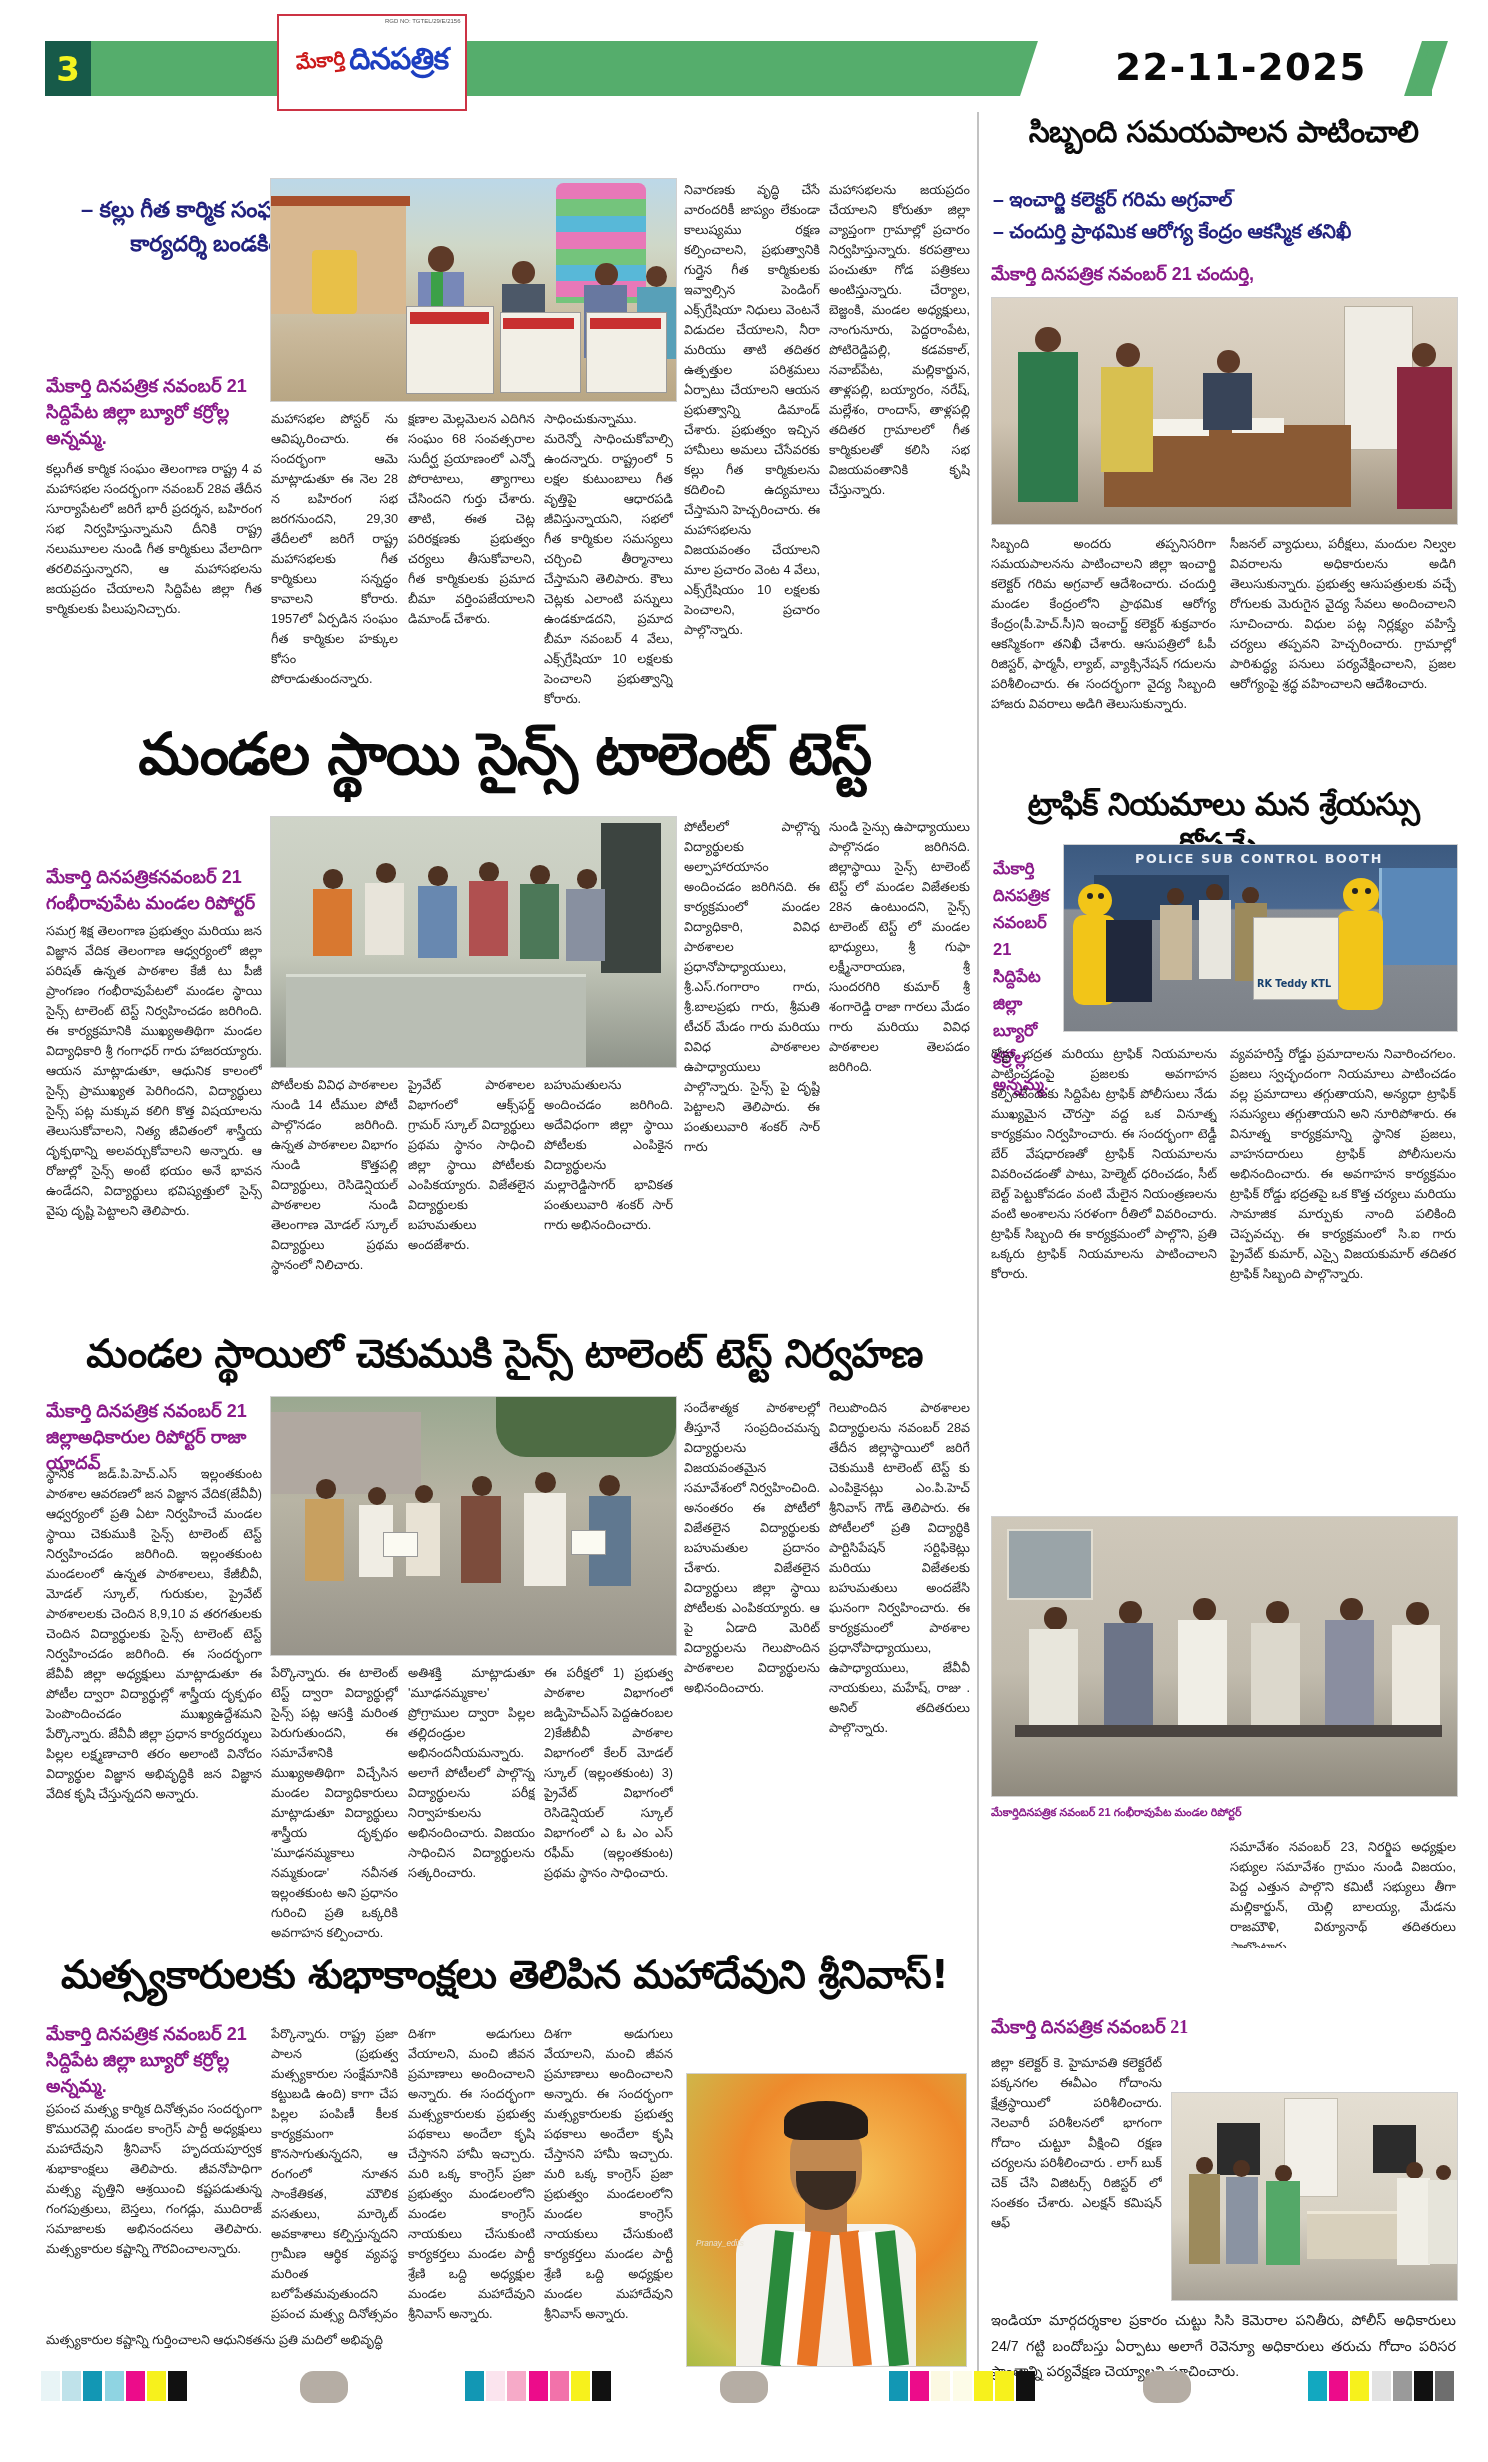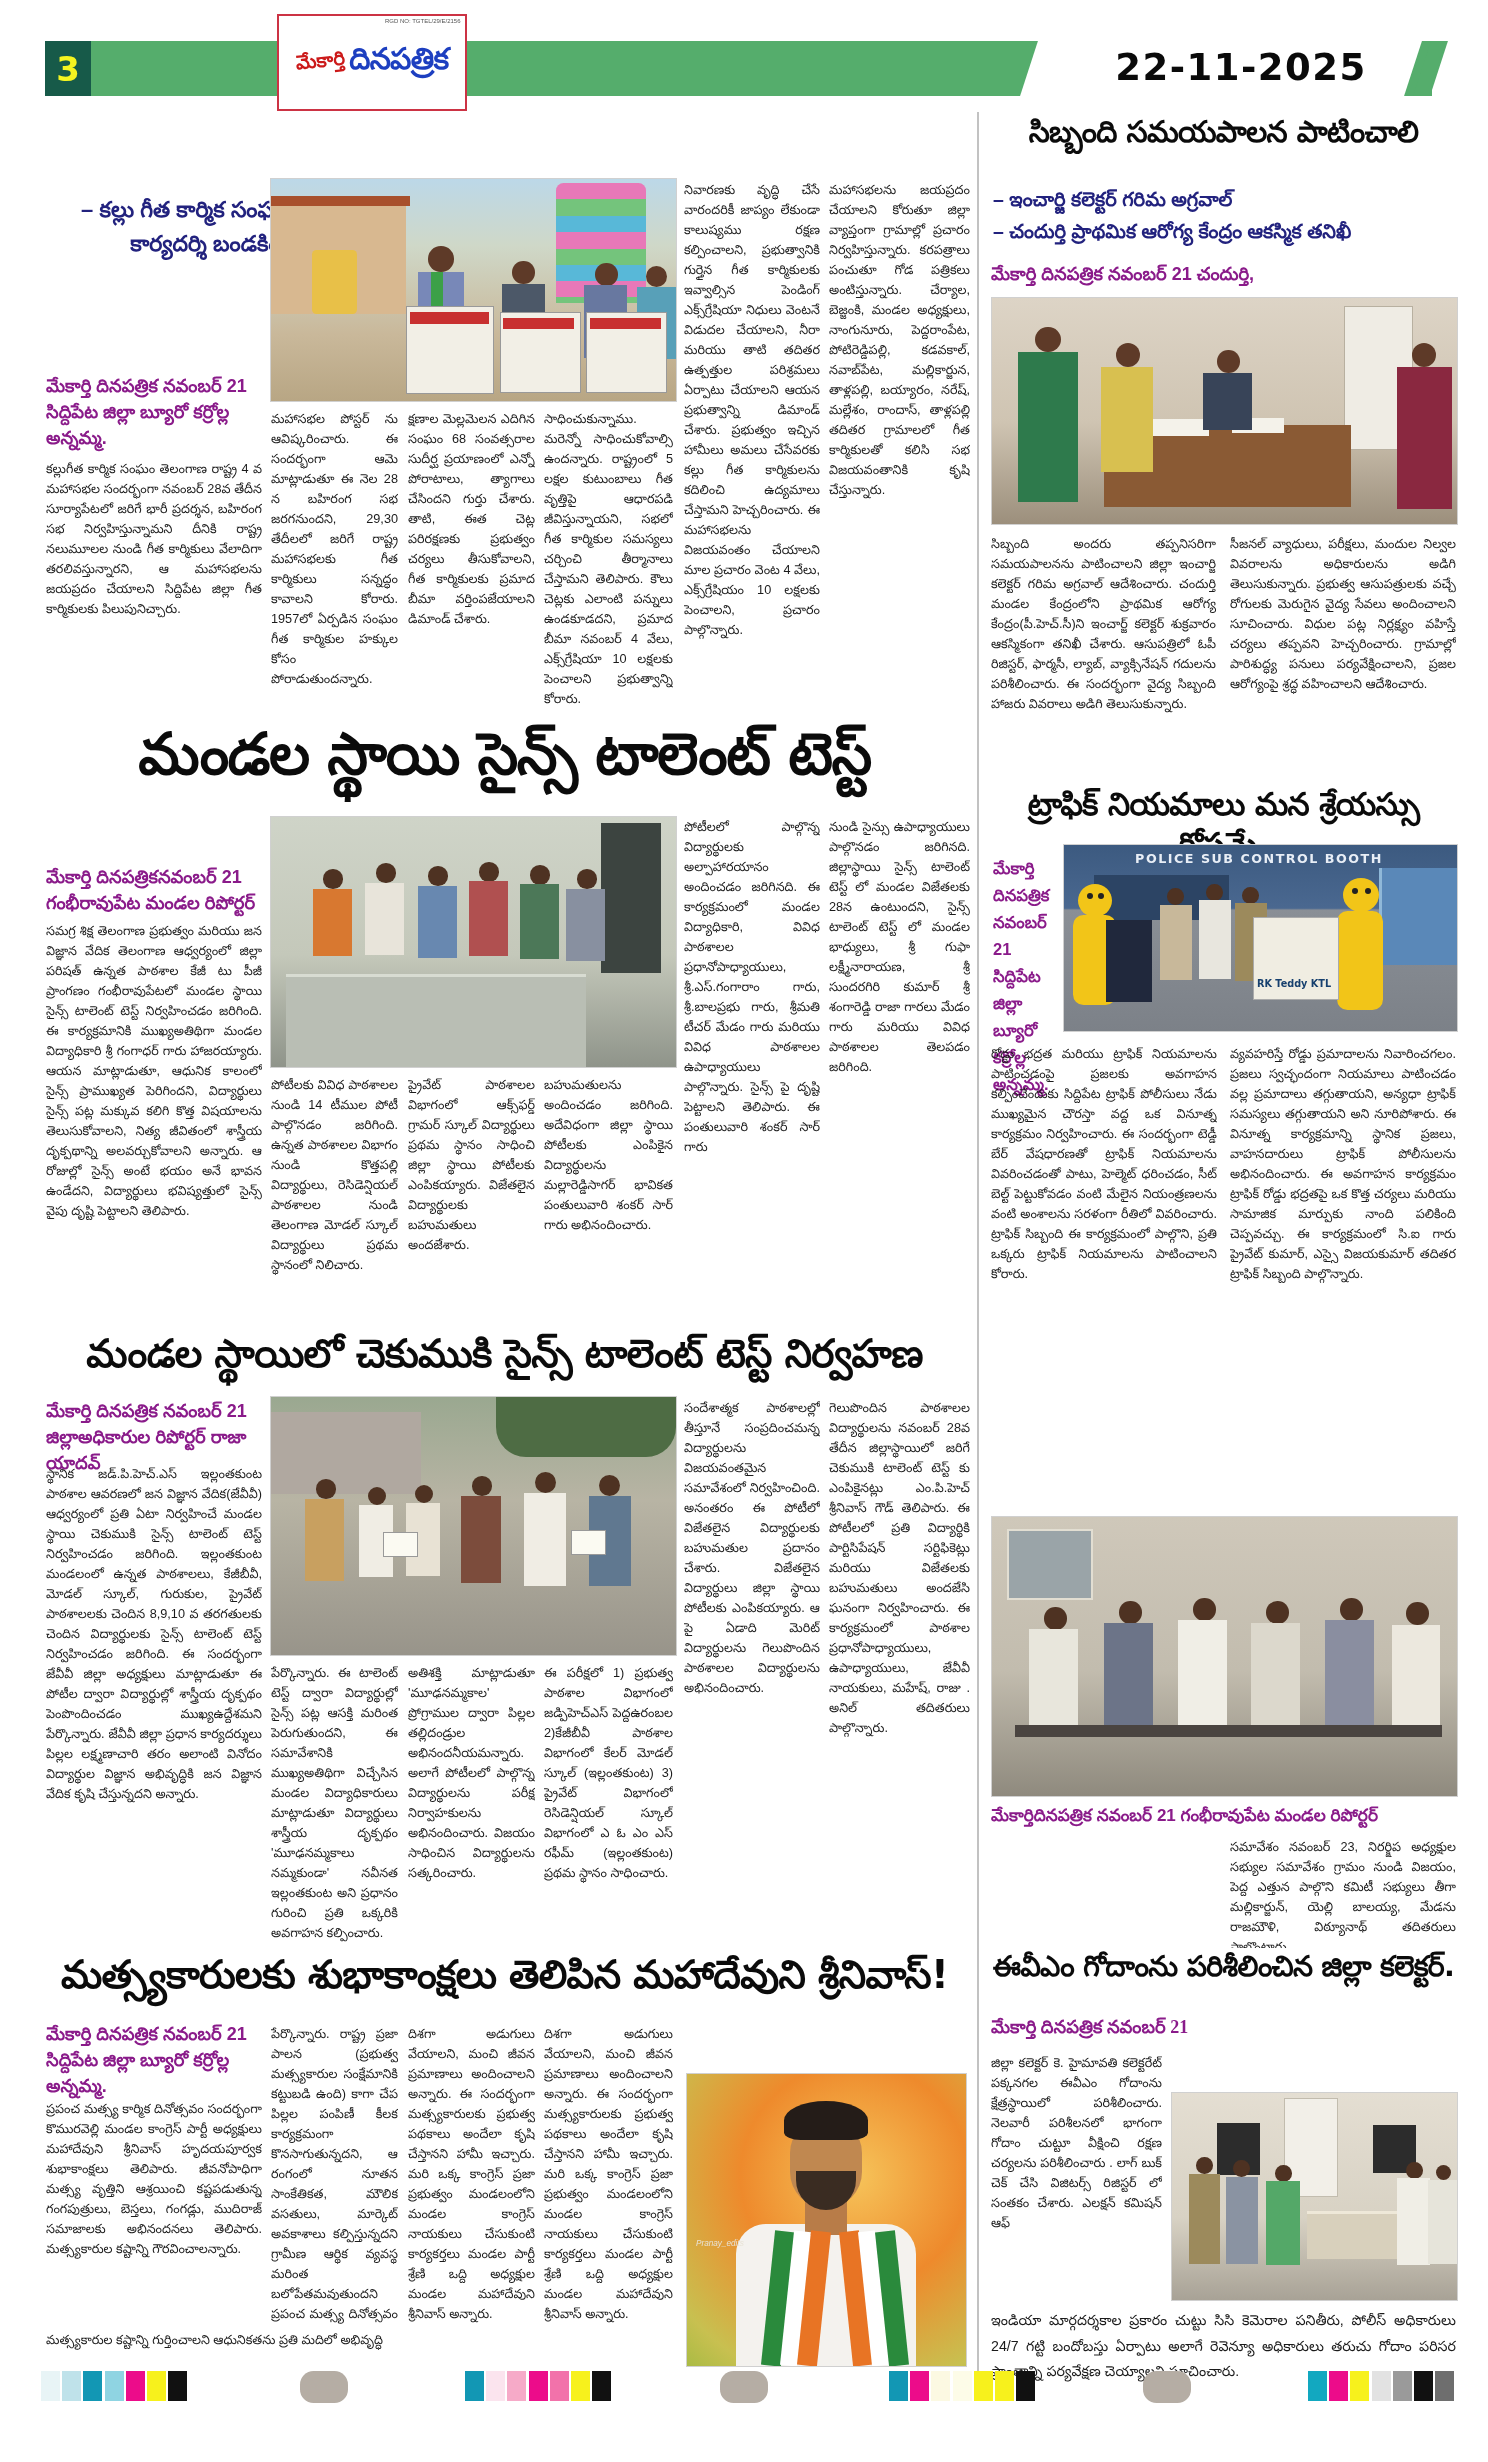--- a/index.html
+++ b/index.html
@@ -206,21 +206,21 @@
     <div class="ph" style="left:186px;top:103px;width:49px;height:106px;background:#f0eee6;"></div>
     <div class="ph round" style="left:274px;top:84px;width:22.5px;height:22.5px;background:#4e3222;"></div>
     <div class="ph" style="left:259px;top:106px;width:49px;height:103px;background:#dcd8cc;"></div>
     <div class="ph round" style="left:348px;top:81px;width:22.5px;height:22.5px;background:#4e3222;"></div>
     <div class="ph" style="left:333px;top:103px;width:49px;height:106px;background:#8a8ea0;"></div>
     <div class="ph round" style="left:414px;top:85px;width:22.5px;height:22.5px;background:#4e3222;"></div>
     <div class="ph" style="left:400px;top:108px;width:48px;height:102px;background:#ece8de;"></div>
     <div class="ph" style="left:22.5px;top:208px;width:427px;height:12px;background:#4a4440;"></div>
   </div>
 
-  <div class="abs dateline" style="left:991px;top:1806px;width:465px;font-size:17px;">మేకార్తిదినపత్రిక నవంబర్ 21 గంభీరావుపేట మండల రిపోర్టర్</div>
+  <div class="abs dateline" style="left:991px;top:1806px;width:465px;font-size:11px;">మేకార్తిదినపత్రిక నవంబర్ 21 గంభీరావుపేట మండల రిపోర్టర్</div>
   <div class="abs body" style="left:1230px;top:1837px;width:226px;height:111px;">సమావేశం నవంబర్ 23, నిరర్క్షిప అధ్యక్షుల సభ్యుల సమావేశం గ్రామం నుండి విజయం, పెద్ద ఎత్తున పాల్గొని కమిటీ సభ్యులు తీగా మల్లికార్జున్, యెల్లి బాలయ్య, మేడను రాజమౌళి, విఠ్యూనాథ్ తదితరులు పాల్గొంటారు.</div>
 
   <div class="abs headline" style="left:34px;top:1950px;width:941px;font-size:39px;line-height:49px;">మత్స్యకారులకు శుభాకాంక్షలు తెలిపిన మహాదేవుని శ్రీనివాస్!</div>
   <div class="abs dateline" style="left:46px;top:2021px;width:216px;font-size:18px;line-height:26px;">మేకార్తి దినపత్రిక నవంబర్ 21 సిద్దిపేట జిల్లా బ్యూరో కర్రోల్ల అన్నమ్మ.</div>
   <div class="abs body" style="left:46px;top:2099px;width:216px;height:225px;">ప్రపంచ మత్స్య కార్మిక దినోత్సవం సందర్భంగా కొమురవెల్లి మండల కాంగ్రెస్ పార్టీ అధ్యక్షులు మహాదేవుని శ్రీనివాస్ హృదయపూర్వక శుభాకాంక్షలు తెలిపారు. జీవనోపాధిగా మత్స్య వృత్తిని ఆశ్రయించి కష్టపడుతున్న గంగపుత్రులు, బెస్తలు, గంగడ్లు, ముదిరాజ్ సమాజాలకు అభినందనలు తెలిపారు. మత్స్యకారుల కష్టాన్ని గౌరవించాలన్నారు.</div>
   <div class="abs body" style="left:271px;top:2024px;width:127px;height:300px;">పేర్కొన్నారు. రాష్ట్ర ప్రజా పాలన (ప్రభుత్వ మత్స్యకారుల సంక్షేమానికి కట్టుబడి ఉంది) కాగా చేప పిల్లల పంపిణీ కీలక కార్యక్రమంగా కొనసాగుతున్నదని, ఆ రంగంలో నూతన సాంకేతికత, మౌలిక వసతులు, మార్కెట్ అవకాశాలు కల్పిస్తున్నదని గ్రామీణ ఆర్థిక వ్యవస్థ మరింత బలోపేతమవుతుందని ప్రపంచ మత్స్య దినోత్సవం సందర్భంగా మత్స్య పుత్రుల ఆకారాదనకు ప్రతి కుటుంబం అభివృద్ధి</div>
   <div class="abs body" style="left:408px;top:2024px;width:127px;height:300px;">దిశగా అడుగులు వేయాలని, మంచి జీవన ప్రమాణాలు అందించాలని అన్నారు. ఈ సందర్భంగా మత్స్యకారులకు ప్రభుత్వ పథకాలు అందేలా కృషి చేస్తానని హామీ ఇచ్చారు. మరి ఒక్క కాంగ్రెస్ ప్రజా ప్రభుత్వం మండలంలోని మండల కాంగ్రెస్ నాయకులు చేసుకుంటి కార్యకర్తలు మండల పార్టీ శ్రేణి ఒద్ది అధ్యక్షుల మండల మహాదేవుని శ్రీనివాస్ అన్నారు.</div>
   <div class="abs body" style="left:544px;top:2024px;width:129px;height:300px;">దిశగా అడుగులు వేయాలని, మంచి జీవన ప్రమాణాలు అందించాలని అన్నారు. ఈ సందర్భంగా మత్స్యకారులకు ప్రభుత్వ పథకాలు అందేలా కృషి చేస్తానని హామీ ఇచ్చారు. మరి ఒక్క కాంగ్రెస్ ప్రజా ప్రభుత్వం మండలంలోని మండల కాంగ్రెస్ నాయకులు చేసుకుంటి కార్యకర్తలు మండల పార్టీ శ్రేణి ఒద్ది అధ్యక్షుల మండల మహాదేవుని శ్రీనివాస్ అన్నారు.</div>
   <div class="abs body" style="left:46px;top:2330px;width:637px;height:24px;white-space:nowrap;">మత్స్యకారుల కష్టాన్ని గుర్తించాలని ఆధునికతను ప్రతి మదిలో అభివృద్ధి</div>
 
@@ -232,21 +232,20 @@
     <div class="ph" style="left:109px;top:97px;width:60px;height:39px;background:#3a2c22;border-radius:0 0 30px 30px;"></div>
     <div class="ph" style="left:81px;top:157px;width:19.5px;height:135px;background:#2a8a3c;transform:rotate(6deg);"></div>
     <div class="ph" style="left:100px;top:157px;width:16.5px;height:135px;background:#ffffff;transform:rotate(6deg);"></div>
     <div class="ph" style="left:117px;top:157px;width:19.5px;height:135px;background:#e87424;transform:rotate(6deg);"></div>
     <div class="ph" style="left:159px;top:157px;width:19.5px;height:135px;background:#e87424;transform:rotate(-6deg);"></div>
     <div class="ph" style="left:178px;top:157px;width:16.5px;height:135px;background:#ffffff;transform:rotate(-6deg);"></div>
     <div class="ph" style="left:195px;top:157px;width:19.5px;height:135px;background:#2a8a3c;transform:rotate(-6deg);"></div>
     <div class="ph watermark" style="left:9px;top:165px;">Pranay_edits</div>
   </div>
 
-  <div class="abs headline" style="left:991px;top:1948px;width:465px;font-size:28.5px;line-height:37px;">ఈవీఎం గోదాంను పరిశీలించిన జిల్లా కలెక్టర్.</div>
   <div class="abs dateline" style="left:991px;top:2017px;width:465px;font-size:18px;font-family:Liberation Serif, serif;">మేకార్తి దినపత్రిక నవంబర్ 21</div>
   <div class="abs body" style="left:991px;top:2053px;width:171px;height:249px;">జిల్లా కలెక్టర్ కె. హైమావతి కలెక్టరేట్ పక్కనగల ఈవీఎం గోదాంను క్షేత్రస్థాయిలో పరిశీలించారు. నెలవారీ పరిశీలనలో భాగంగా గోదాం చుట్టూ వీక్షించి రక్షణ చర్యలను పరిశీలించారు . లాగ్ బుక్ చెక్ చేసి విజిటర్స్ రిజిస్టర్ లో సంతకం చేశారు. ఎలక్షన్ కమిషన్ ఆఫ్</div>
 
   <div class="abs photo" style="left:1171px;top:2092px;width:285px;height:207px;background:linear-gradient(180deg,#e4ded2 0%,#d8d2c4 60%,#a8a296 100%);">
     <div class="ph" style="left:112px;top:4.5px;width:52px;height:97px;background:#f2efe8;border:1.5px solid #c2bcae;"></div>
     <div class="ph" style="left:45px;top:30px;width:43px;height:52px;background:#2c2c2c;"></div>
     <div class="ph" style="left:201px;top:31.5px;width:43px;height:48px;background:#2c2c2c;"></div>
     <div class="ph round" style="left:24px;top:64px;width:16.5px;height:16.5px;background:#4e3222;"></div>
     <div class="ph" style="left:16.5px;top:81px;width:31.5px;height:90px;background:#9c8a5c;"></div>
     <div class="ph round" style="left:61px;top:67px;width:16.5px;height:16.5px;background:#4e3222;"></div>

